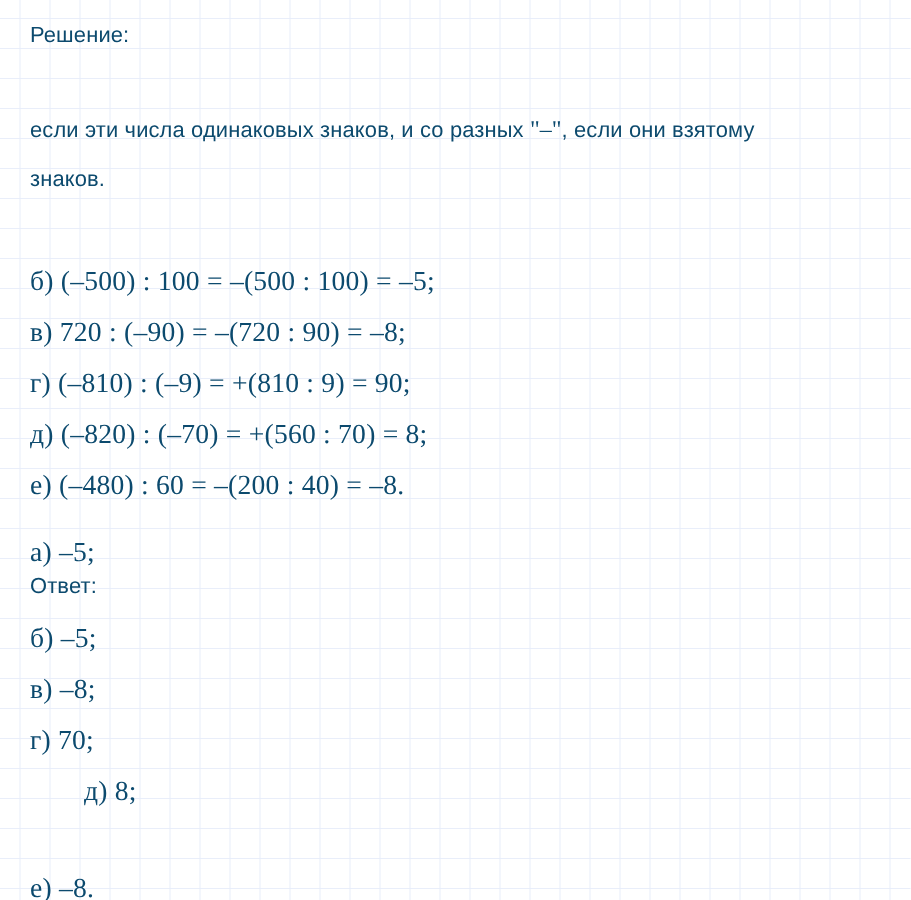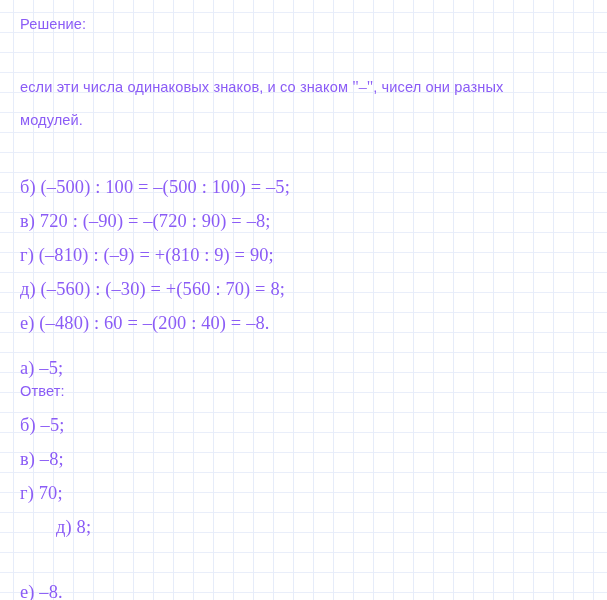--- a/index.html
+++ b/index.html
@@ -25,21 +25,21 @@
     left: 0;
     top: 0;
     width: 607px;
     height: 600px;
   }
 
   .line {
     position: absolute;
     left: 20px;
     white-space: nowrap;
-    color: #8b5cf6;
+    color: #0c4a6e;
   }
 
   
   .prose {
     font-family: "Liberation Sans", sans-serif;
     font-size: 14.6px;
     letter-spacing: 0.1px;
   }
 
   
@@ -62,44 +62,44 @@
 </style>
 </head>
 <body>
 
 <div id="sheet">
 
   <div class="line prose" style="top:16px;">Решение:</div>
 
 
   <div class="line" style="top:78px;">
-    <span class="prose">если эти числа одинаковых знаков, и со знаком </span><span class="quoted">"–"</span><span class="prose">, чисел они разных</span>
+    <span class="prose">если эти числа одинаковых знаков, и со разных </span><span class="quoted">"–"</span><span class="prose">, если они взятому</span>
   </div>
 
-  <div class="line prose" style="top:112px;">модулей.</div>
+  <div class="line prose" style="top:112px;">знаков.</div>
 
 
   <div class="line math" style="top:177px;">
     <span>б)</span>
     <span>(–500) : 100 = –(500 : 100) = –5;</span>
   </div>
 
   <div class="line math" style="top:211px;">
     <span>в)</span>
     <span>720 : (–90) = –(720 : 90) = –8;</span>
   </div>
 
   <div class="line math" style="top:245px;">
     <span>г)</span>
     <span>(–810) : (–9) = +(810 : 9) = 90;</span>
   </div>
 
   <div class="line math" style="top:279px;">
     <span>д)</span>
-    <span>(–560) : (–30) = +(560 : 70) = 8;</span>
+    <span>(–820) : (–70) = +(560 : 70) = 8;</span>
   </div>
 
   <div class="line math" style="top:313px;">
     <span>е)</span>
     <span>(–480) : 60 = –(200 : 40) = –8.</span>
   </div>
 
   <div class="line prose" style="top:349px;margin-top:34px;">Ответ:</div>
 
   <div class="line math" style="top:358px;">

